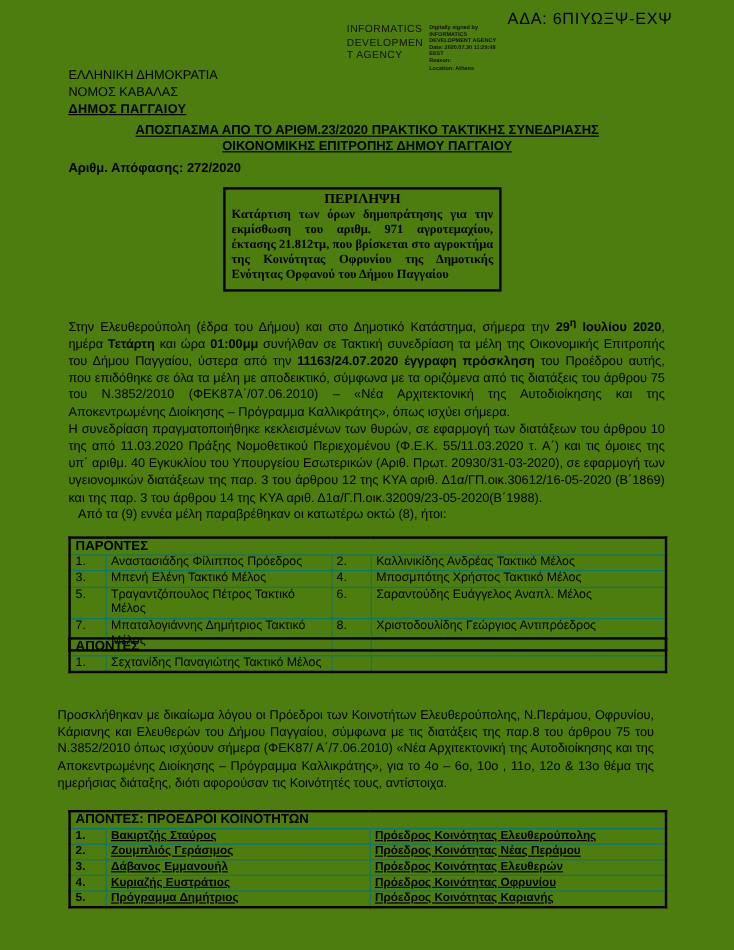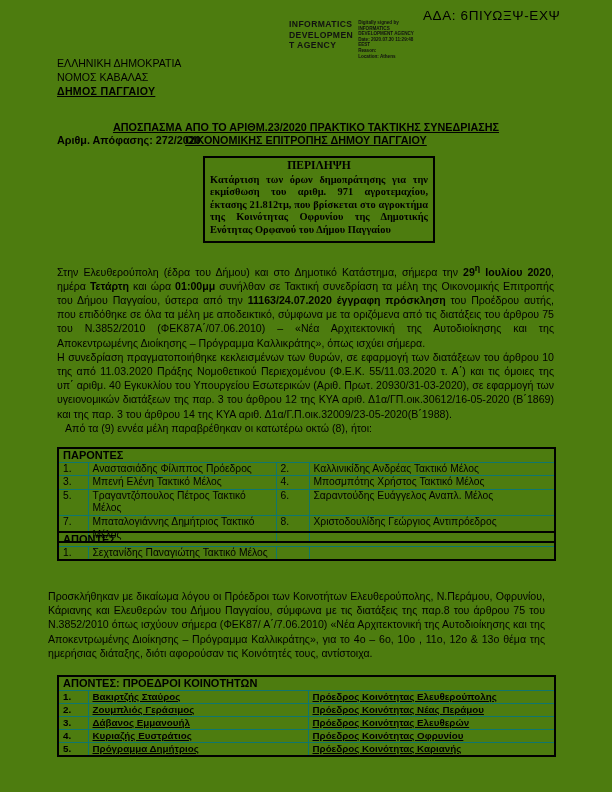--- a/index.html
+++ b/index.html
@@ -7,32 +7,32 @@
     position:relative; width:612px; height:792px; margin:0 auto;
     background:#4d7c0f; color:#000;
     font-family:"Liberation Sans", sans-serif;
     overflow:hidden;
   }
   .ada {
     position:absolute; top:8px; left:423px;
     font-size:13.5px; letter-spacing:0.6px; white-space:nowrap;
   }
   .stamp { position:absolute; top:19px; left:289px; display:flex; gap:5px; color:#111; }
-  .stamp-agency { font-size:8.6px; font-weight:bold; line-height:10.5px; letter-spacing:0.4px; white-space:pre-line; }
+  .stamp-agency { font-size:8.6px; font-weight:normal; line-height:10.5px; letter-spacing:0.4px; white-space:pre-line; }
   .stamp-details { font-size:4.6px; font-weight:bold; line-height:5.6px; white-space:pre-line; padding-top:1px; }
   .gov-header { position:absolute; top:56px; left:57px; font-size:10.6px; line-height:14px; }
   .muni { font-weight:bold; text-decoration:underline; letter-spacing:0.3px; }
   .doc-title {
-    position:absolute; top:121px; left:0; width:612px; text-align:center;
+    position:absolute; top:103px; left:0; width:612px; text-align:center;
     font-size:10.8px; font-weight:bold; line-height:13px;
   }
   .doc-title .tline { text-decoration:underline; }
   .decision-line { position:absolute; top:134px; left:57px; font-size:10.8px; font-weight:bold; }
   .summary-box {
-    position:absolute; top:156px; left:203px; width:218px;
+    position:absolute; top:156px; left:186px; width:218px;
     border:2px solid #000; padding:2px 5px 4px 5px;
     font-family:"Liberation Serif", serif; font-weight:bold;
     font-size:10.4px; line-height:12.6px; text-align:justify;
   }
   .summary-heading { text-align:center; font-size:11.6px; margin-bottom:1px; }
   .content {
     position:absolute; top:261px; left:57px; width:497px;
     font-size:10.6px; line-height:14.2px; text-align:justify;
   }
   .content p { margin:0; }

